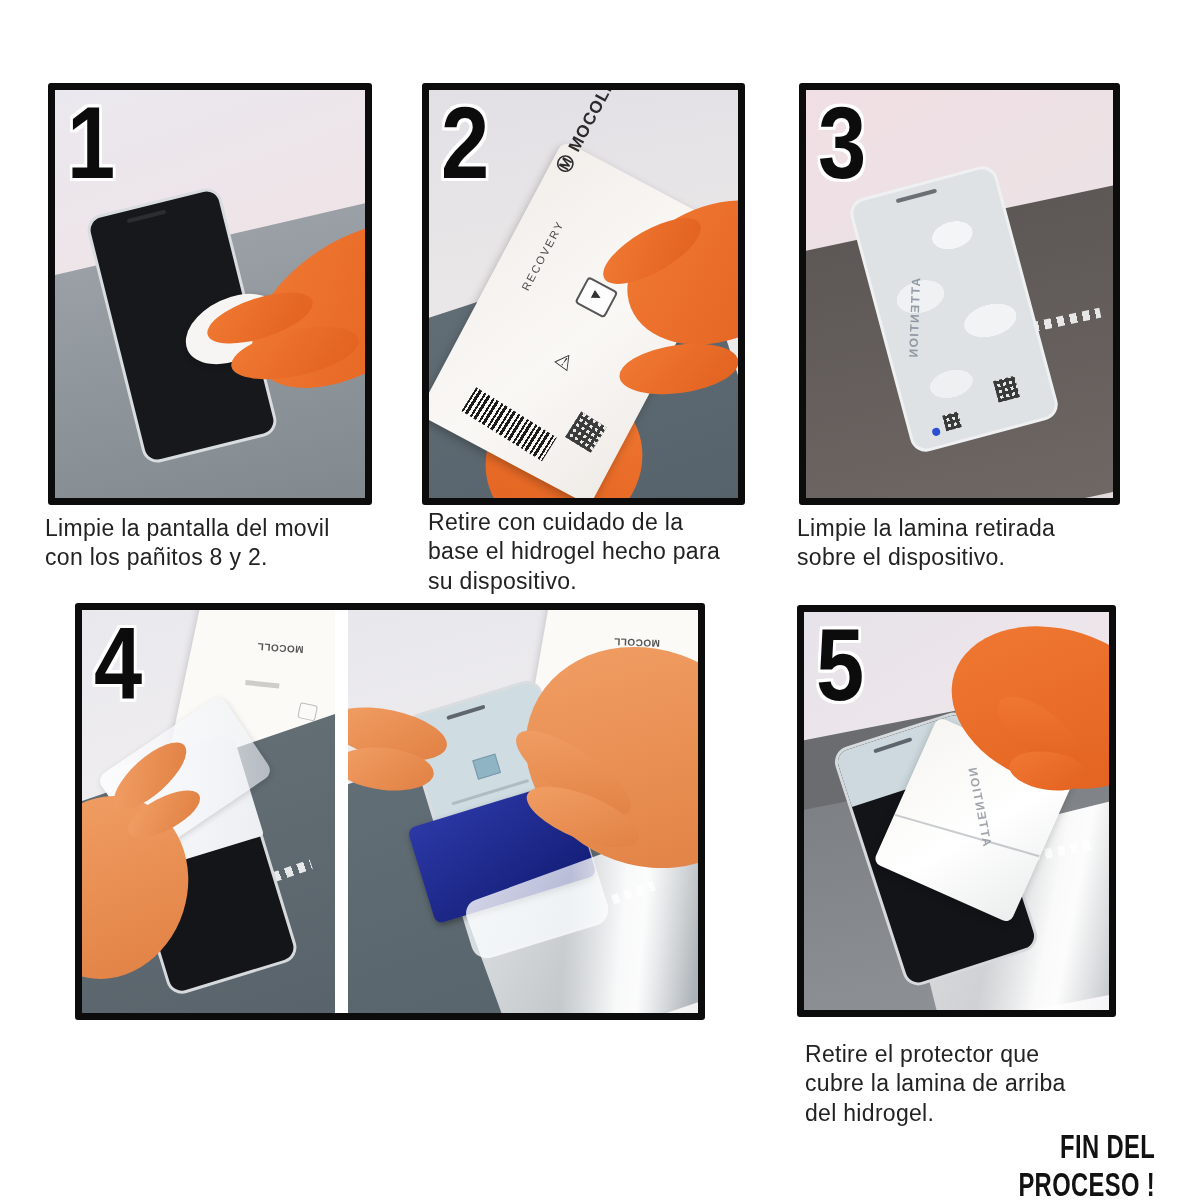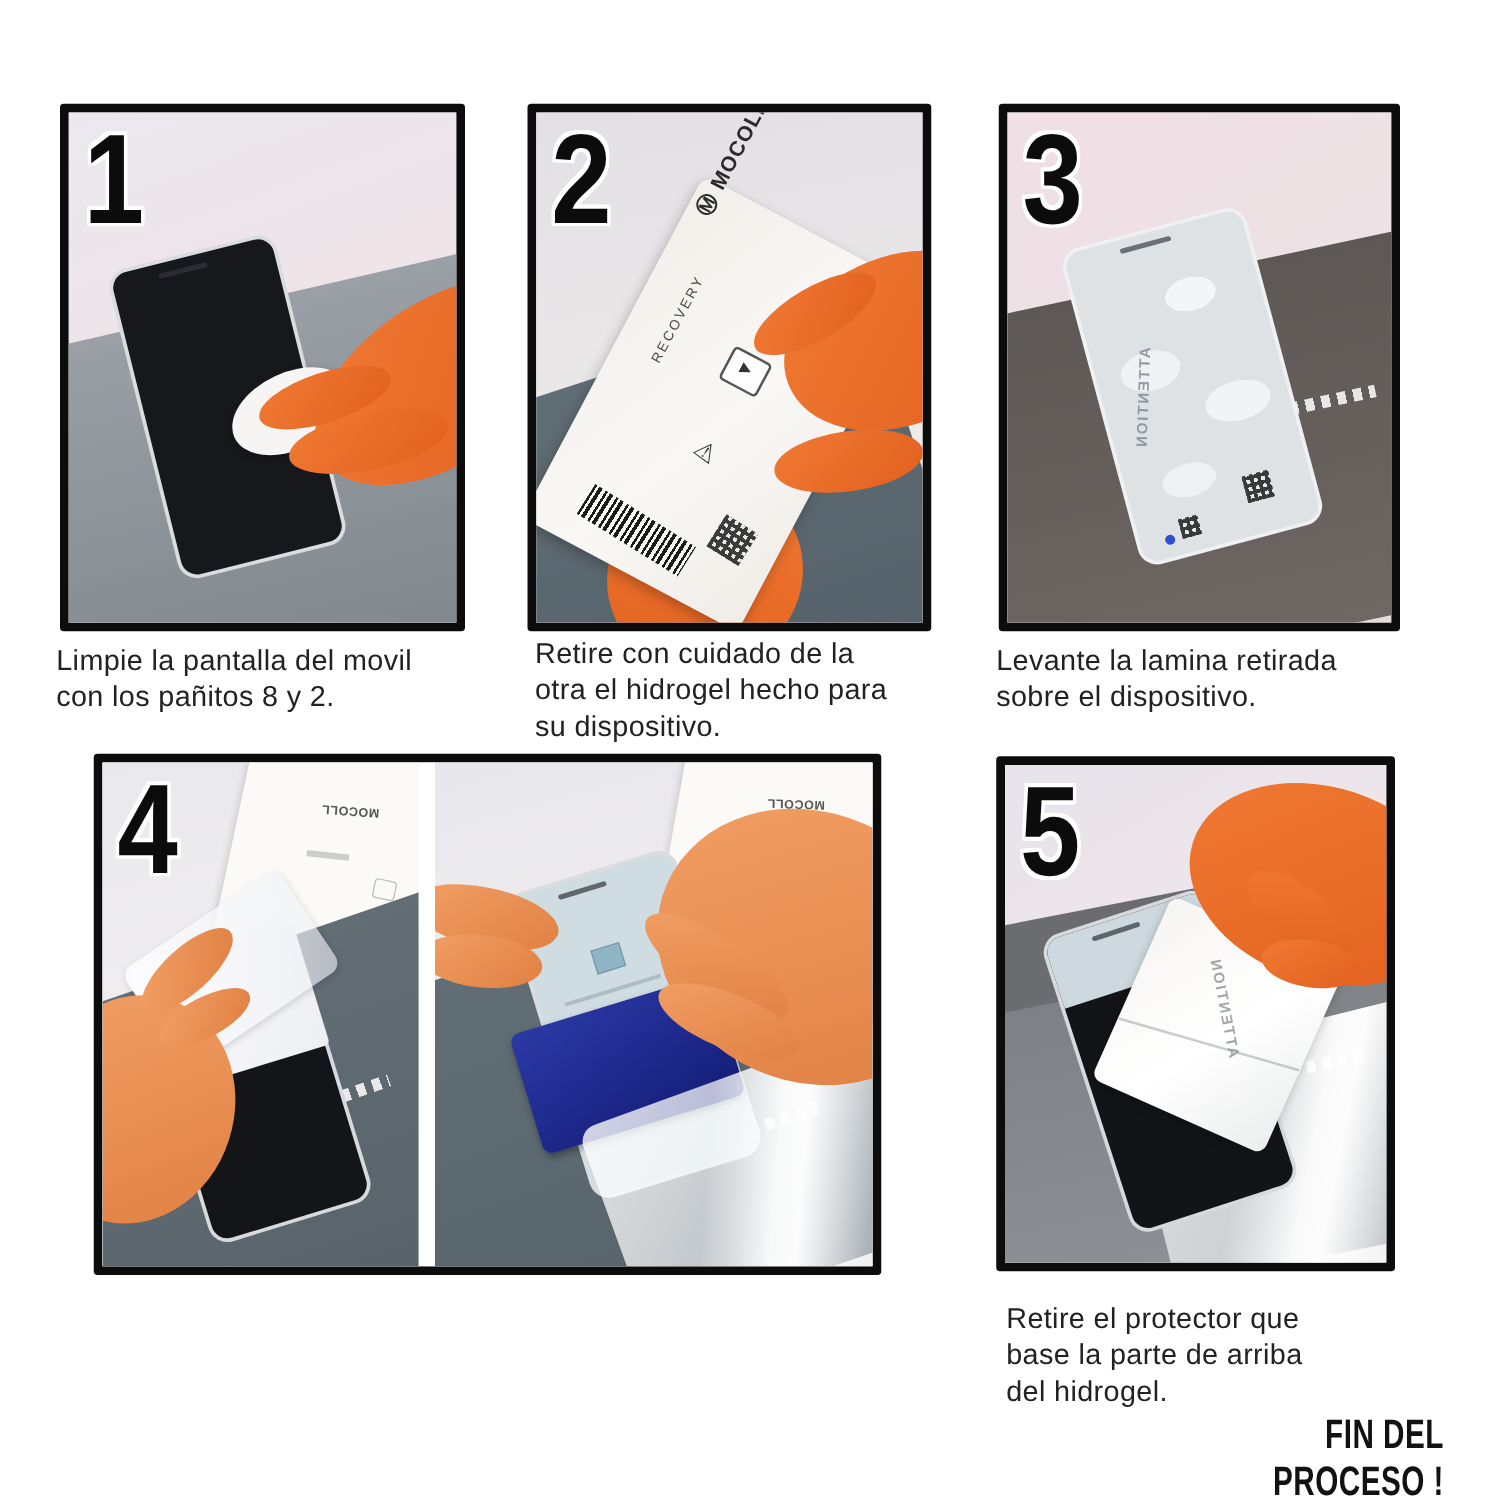--- a/index.html
+++ b/index.html
@@ -94,23 +94,23 @@
         <div class="qr" style="left:34px;top:228px;width:16px;height:16px;"></div>
         <div class="blob" style="left:20px;top:238px;width:8px;height:8px;background:#2a4fd0;"></div>
       </div>
       <div class="stepnum">3</div>
     </div>
   </div>
 
   <div class="caption" style="left:45px;top:514px;width:345px;">Limpie la pantalla del movil
 con los pañitos 8 y 2.</div>
   <div class="caption" style="left:428px;top:508px;width:345px;">Retire con cuidado de la
-otra el hidrogel hecho para
+base el hidrogel hecho para
 su dispositivo.</div>
-  <div class="caption" style="left:797px;top:514px;width:345px;">Levante la lamina retirada
+  <div class="caption" style="left:797px;top:514px;width:345px;">Limpie la lamina retirada
 sobre el dispositivo.</div>
 
   <div class="panel" style="left:75px;top:603px;width:630px;height:417px;">
     <div class="photo" style="background:#ffffff;">
 
       <div class="abs" style="left:0;top:0;width:253px;height:403px;overflow:hidden;background:linear-gradient(165deg,#e9e8ed,#f1efef 60%,#f5f2f0);">
         <div class="abs" style="right:-35px;top:-25px;width:185px;height:205px;transform:rotate(12deg);background:#fbfaf7;box-shadow:0 3px 8px rgba(0,0,0,.2);">
           <div class="minitext" style="left:64px;top:58px;transform:rotate(172deg);color:#555;">MOCOLL</div>
           <div class="abs" style="left:60px;top:100px;width:34px;height:5px;background:#cfcdc9;transform:rotate(-6deg);"></div>
           <div class="abs" style="left:118px;top:112px;width:16px;height:14px;border:1px solid #bbb;border-radius:3px;"></div>
@@ -172,18 +172,18 @@
         <div class="abs" style="left:0;top:96px;width:150px;height:2px;background:rgba(150,155,160,.5);transform:rotate(-8deg);"></div>
       </div>
       <div class="blob glove" style="right:-60px;top:18px;width:220px;height:155px;transform:rotate(18deg);"></div>
       <div class="blob glove" style="left:185px;top:98px;width:100px;height:44px;transform:rotate(38deg);"></div>
       <div class="blob glove" style="left:205px;top:140px;width:80px;height:38px;transform:rotate(8deg);"></div>
       <div class="stepnum">5</div>
     </div>
   </div>
 
   <div class="caption" style="left:805px;top:1040px;width:340px;">Retire el protector que
-base la parte de arriba
+cubre la lamina de arriba
 del hidrogel.</div>
 
   <div class="fin"><span>FIN DEL PROCESO !</span></div>
 
 </div>
 
 </body></html>

